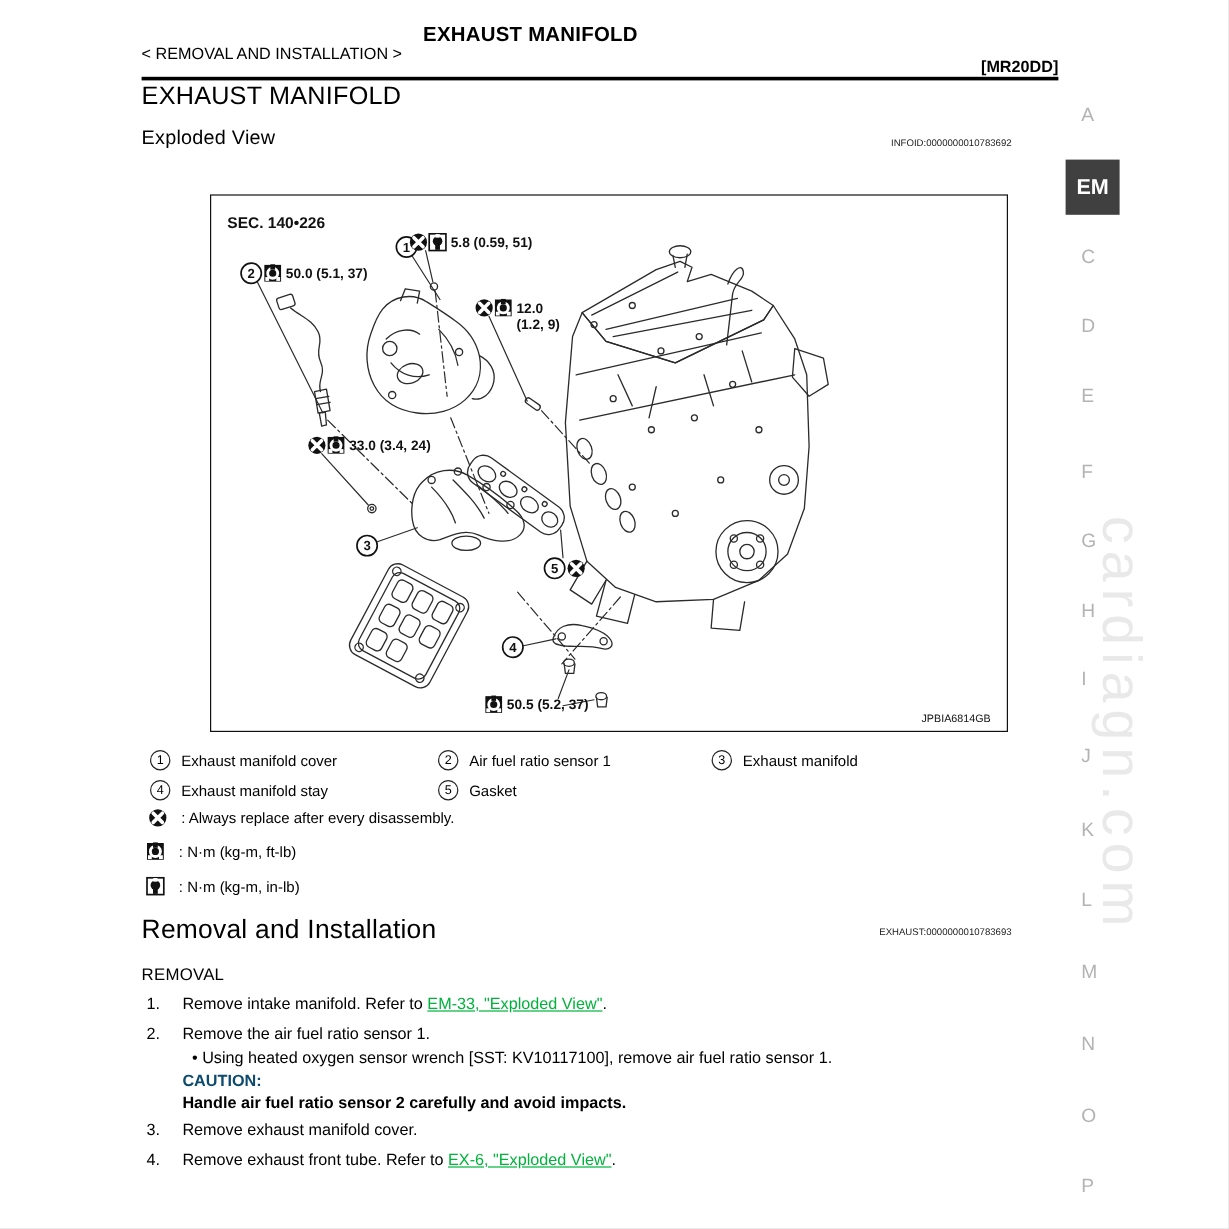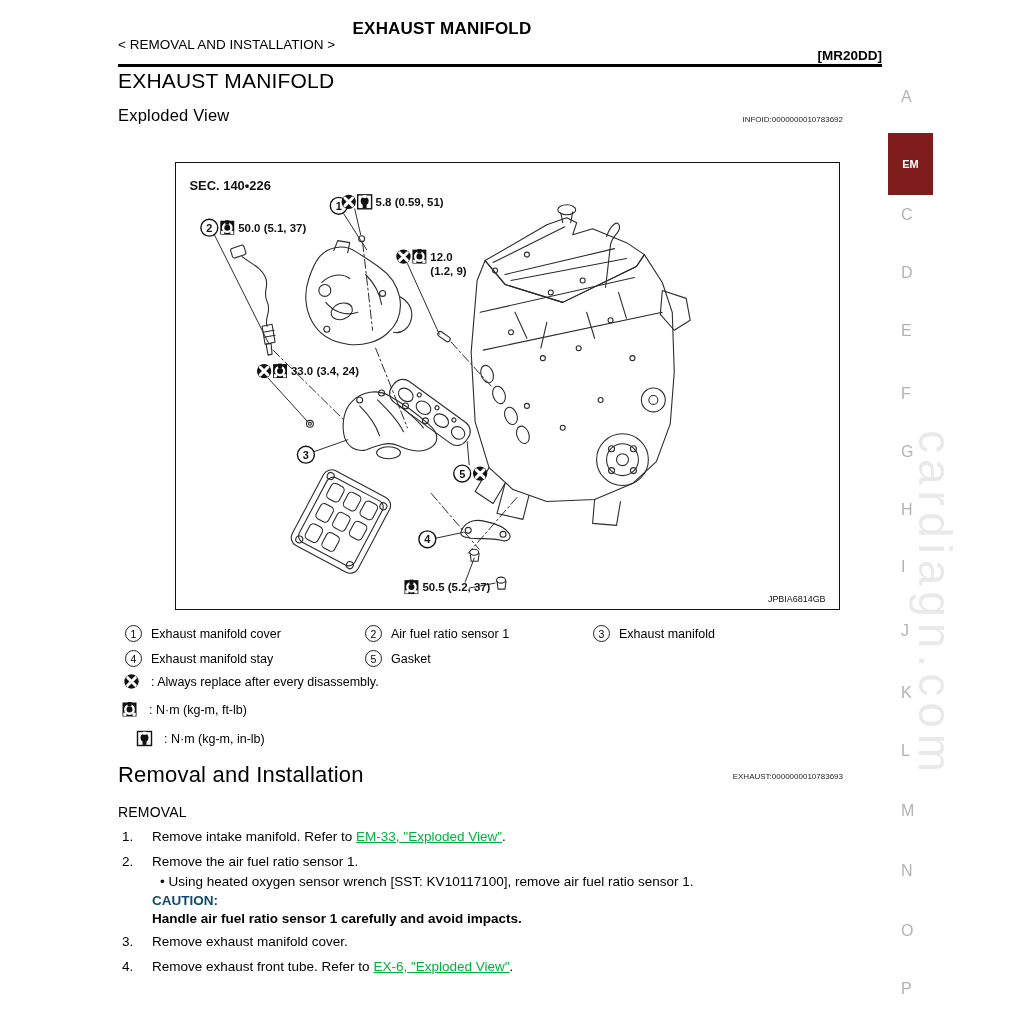--- a/index.html
+++ b/index.html
@@ -45,22 +45,22 @@
   .step { display:flex; margin-bottom:7px; }
   .step-num { width:30px; flex:0 0 auto; }
   .step-body { flex:1; }
   .bullet-line { margin:2px 0 1px 8px; }
   .caution-label { color:#0c4a6e; font-weight:bold; margin-top:1px; }
   .caution-text { font-weight:bold; margin-bottom:2px; }
   .ref-link { color:#00b33c; text-decoration:underline; cursor:pointer; }
   
   .sidebar { position:absolute; top:0; right:0; width:144px; height:1024px; pointer-events:none; }
   .sb-letter { position:absolute; left:21px; font-size:16px; color:#b3b3b3; }
-  .em-tab { position:absolute; left:8px; top:133px; width:45px; height:62px; background:#7f1d1d;
-    color:#fff; font-size:11px; font-weight:bold; display:flex; align-items:center; justify-content:center; }
+  .em-tab { position:absolute; left:8px; top:133px; width:45px; height:46px; background:#404040;
+    color:#fff; font-size:18px; font-weight:bold; display:flex; align-items:center; justify-content:center; }
   .watermark { position:absolute; top:430px; right:62px; writing-mode:vertical-rl;
     font-size:46px; color:#cfcfcf; opacity:.45; letter-spacing:6px; font-weight:500; }
 </style>
 </head>
 <body>
 
 <div class="page">
 
   <div class="doc-title">EXHAUST MANIFOLD</div>
   <div class="crumb">&lt; REMOVAL AND INSTALLATION &gt;</div>
@@ -316,21 +316,21 @@
           <use href="#icon-replace"></use>
         </svg>
       <span>: Always replace after every disassembly.</span>
     </div>
     <div class="sym-row" style="left:121px; top:701px;">
       <svg class="sym-ico" viewBox="-8.5 -8.5 17 17">
           <use href="#icon-ftlb"></use>
         </svg>
       <span>: N·m (kg-m, ft-lb)</span>
     </div>
-    <div class="sym-row" style="left:136px; top:730px;">
+    <div class="sym-row" style="left:121px; top:730px;">
       <svg class="sym-ico" viewBox="-8.5 -8.5 17 17">
           <use href="#icon-inlb"></use>
         </svg>
       <span>: N·m (kg-m, in-lb)</span>
     </div>
   </div>
 
   <div class="sub-heading ri-heading" style="font-size:22px;">Removal and Installation</div>
   <div class="infoid infoid-2">EXHAUST:0000000010783693</div>
   <div class="removal-sub">REMOVAL</div>
@@ -339,21 +339,21 @@
     <div class="step">
       <span class="step-num">1.</span>
       <span class="step-body"><span>Remove intake manifold. Refer to </span><a class="ref-link">EM-33, "Exploded View"</a><span>.</span></span>
     </div>
     <div class="step" style="margin-bottom:3px;">
       <span class="step-num">2.</span>
       <span class="step-body">
         <span>Remove the air fuel ratio sensor 1.</span>
         <div class="bullet-line">• Using heated oxygen sensor wrench [SST: KV10117100], remove air fuel ratio sensor 1.</div>
         <div class="caution-label">CAUTION:</div>
-        <div class="caution-text">Handle air fuel ratio sensor 1 carefully and avoid impacts.</div>
+        <div class="caution-text">Handle air fuel ratio sensor 2 carefully and avoid impacts.</div>
       </span>
     </div>
     <div class="step">
       <span class="step-num">3.</span>
       <span class="step-body">Remove exhaust manifold cover.</span>
     </div>
     <div class="step">
       <span class="step-num">4.</span>
       <span class="step-body"><span>Remove exhaust front tube. Refer to </span><a class="ref-link">EX-6, "Exploded View"</a><span>.</span></span>
     </div>

